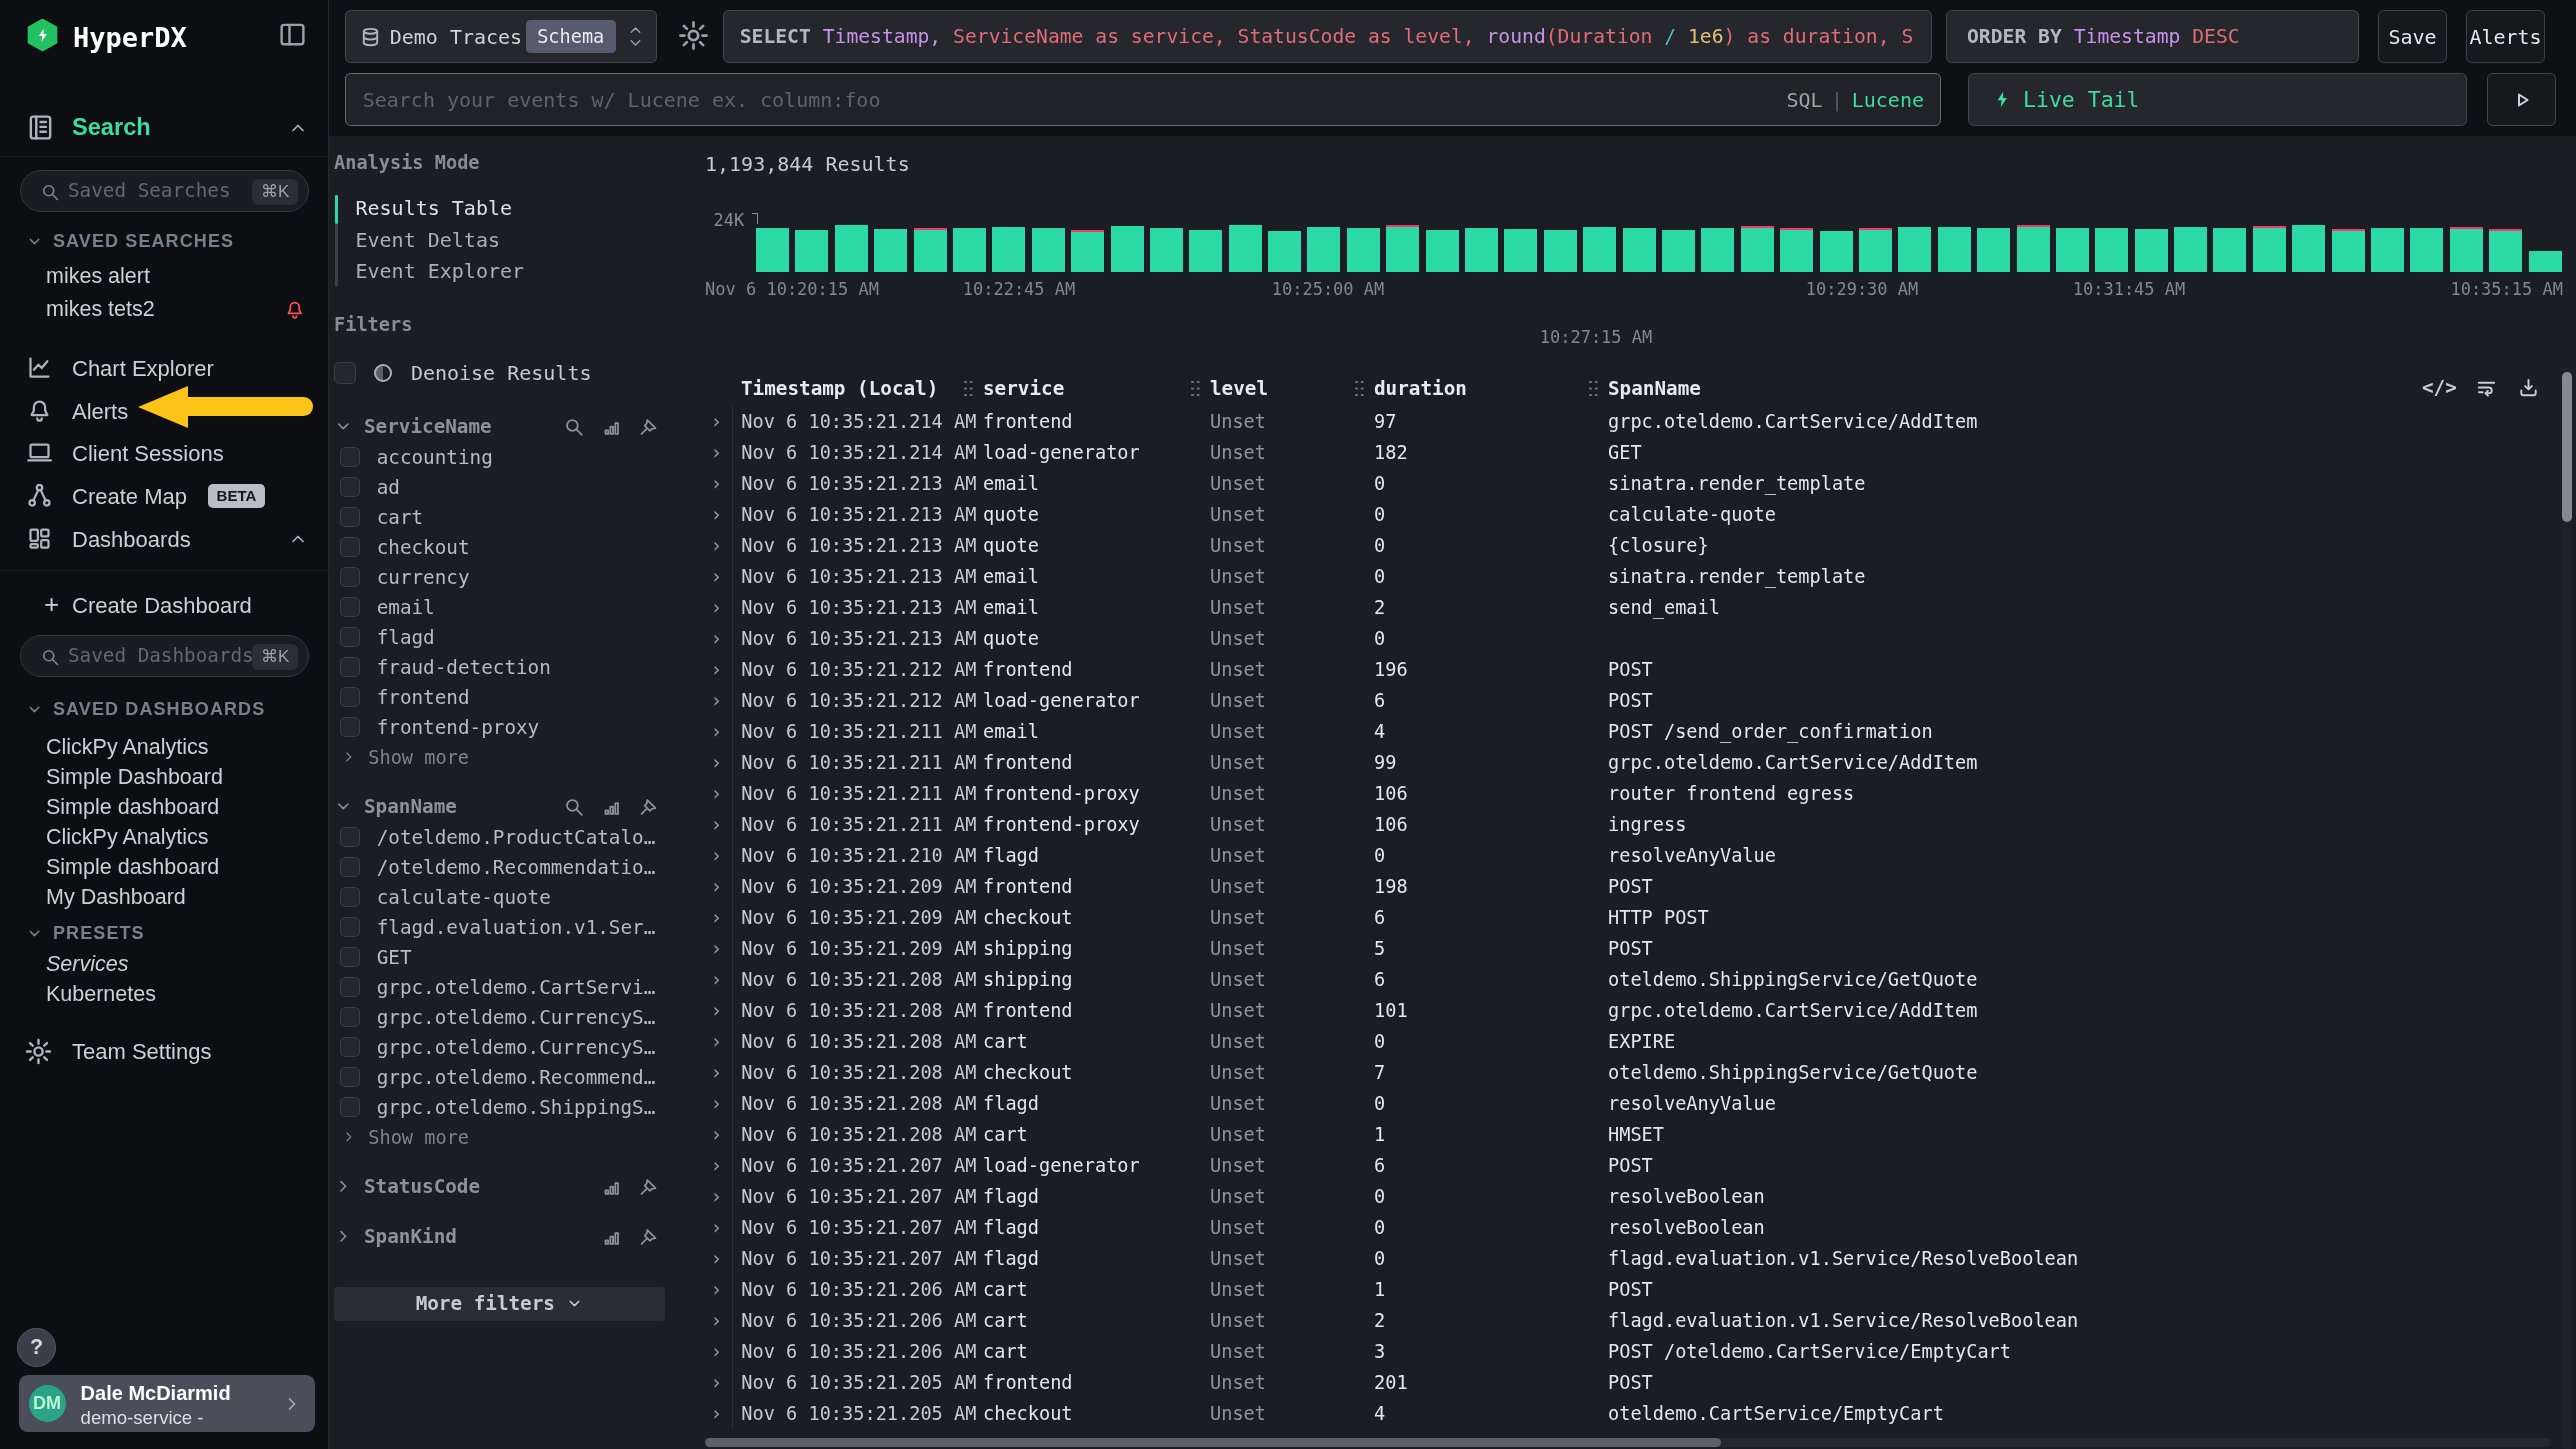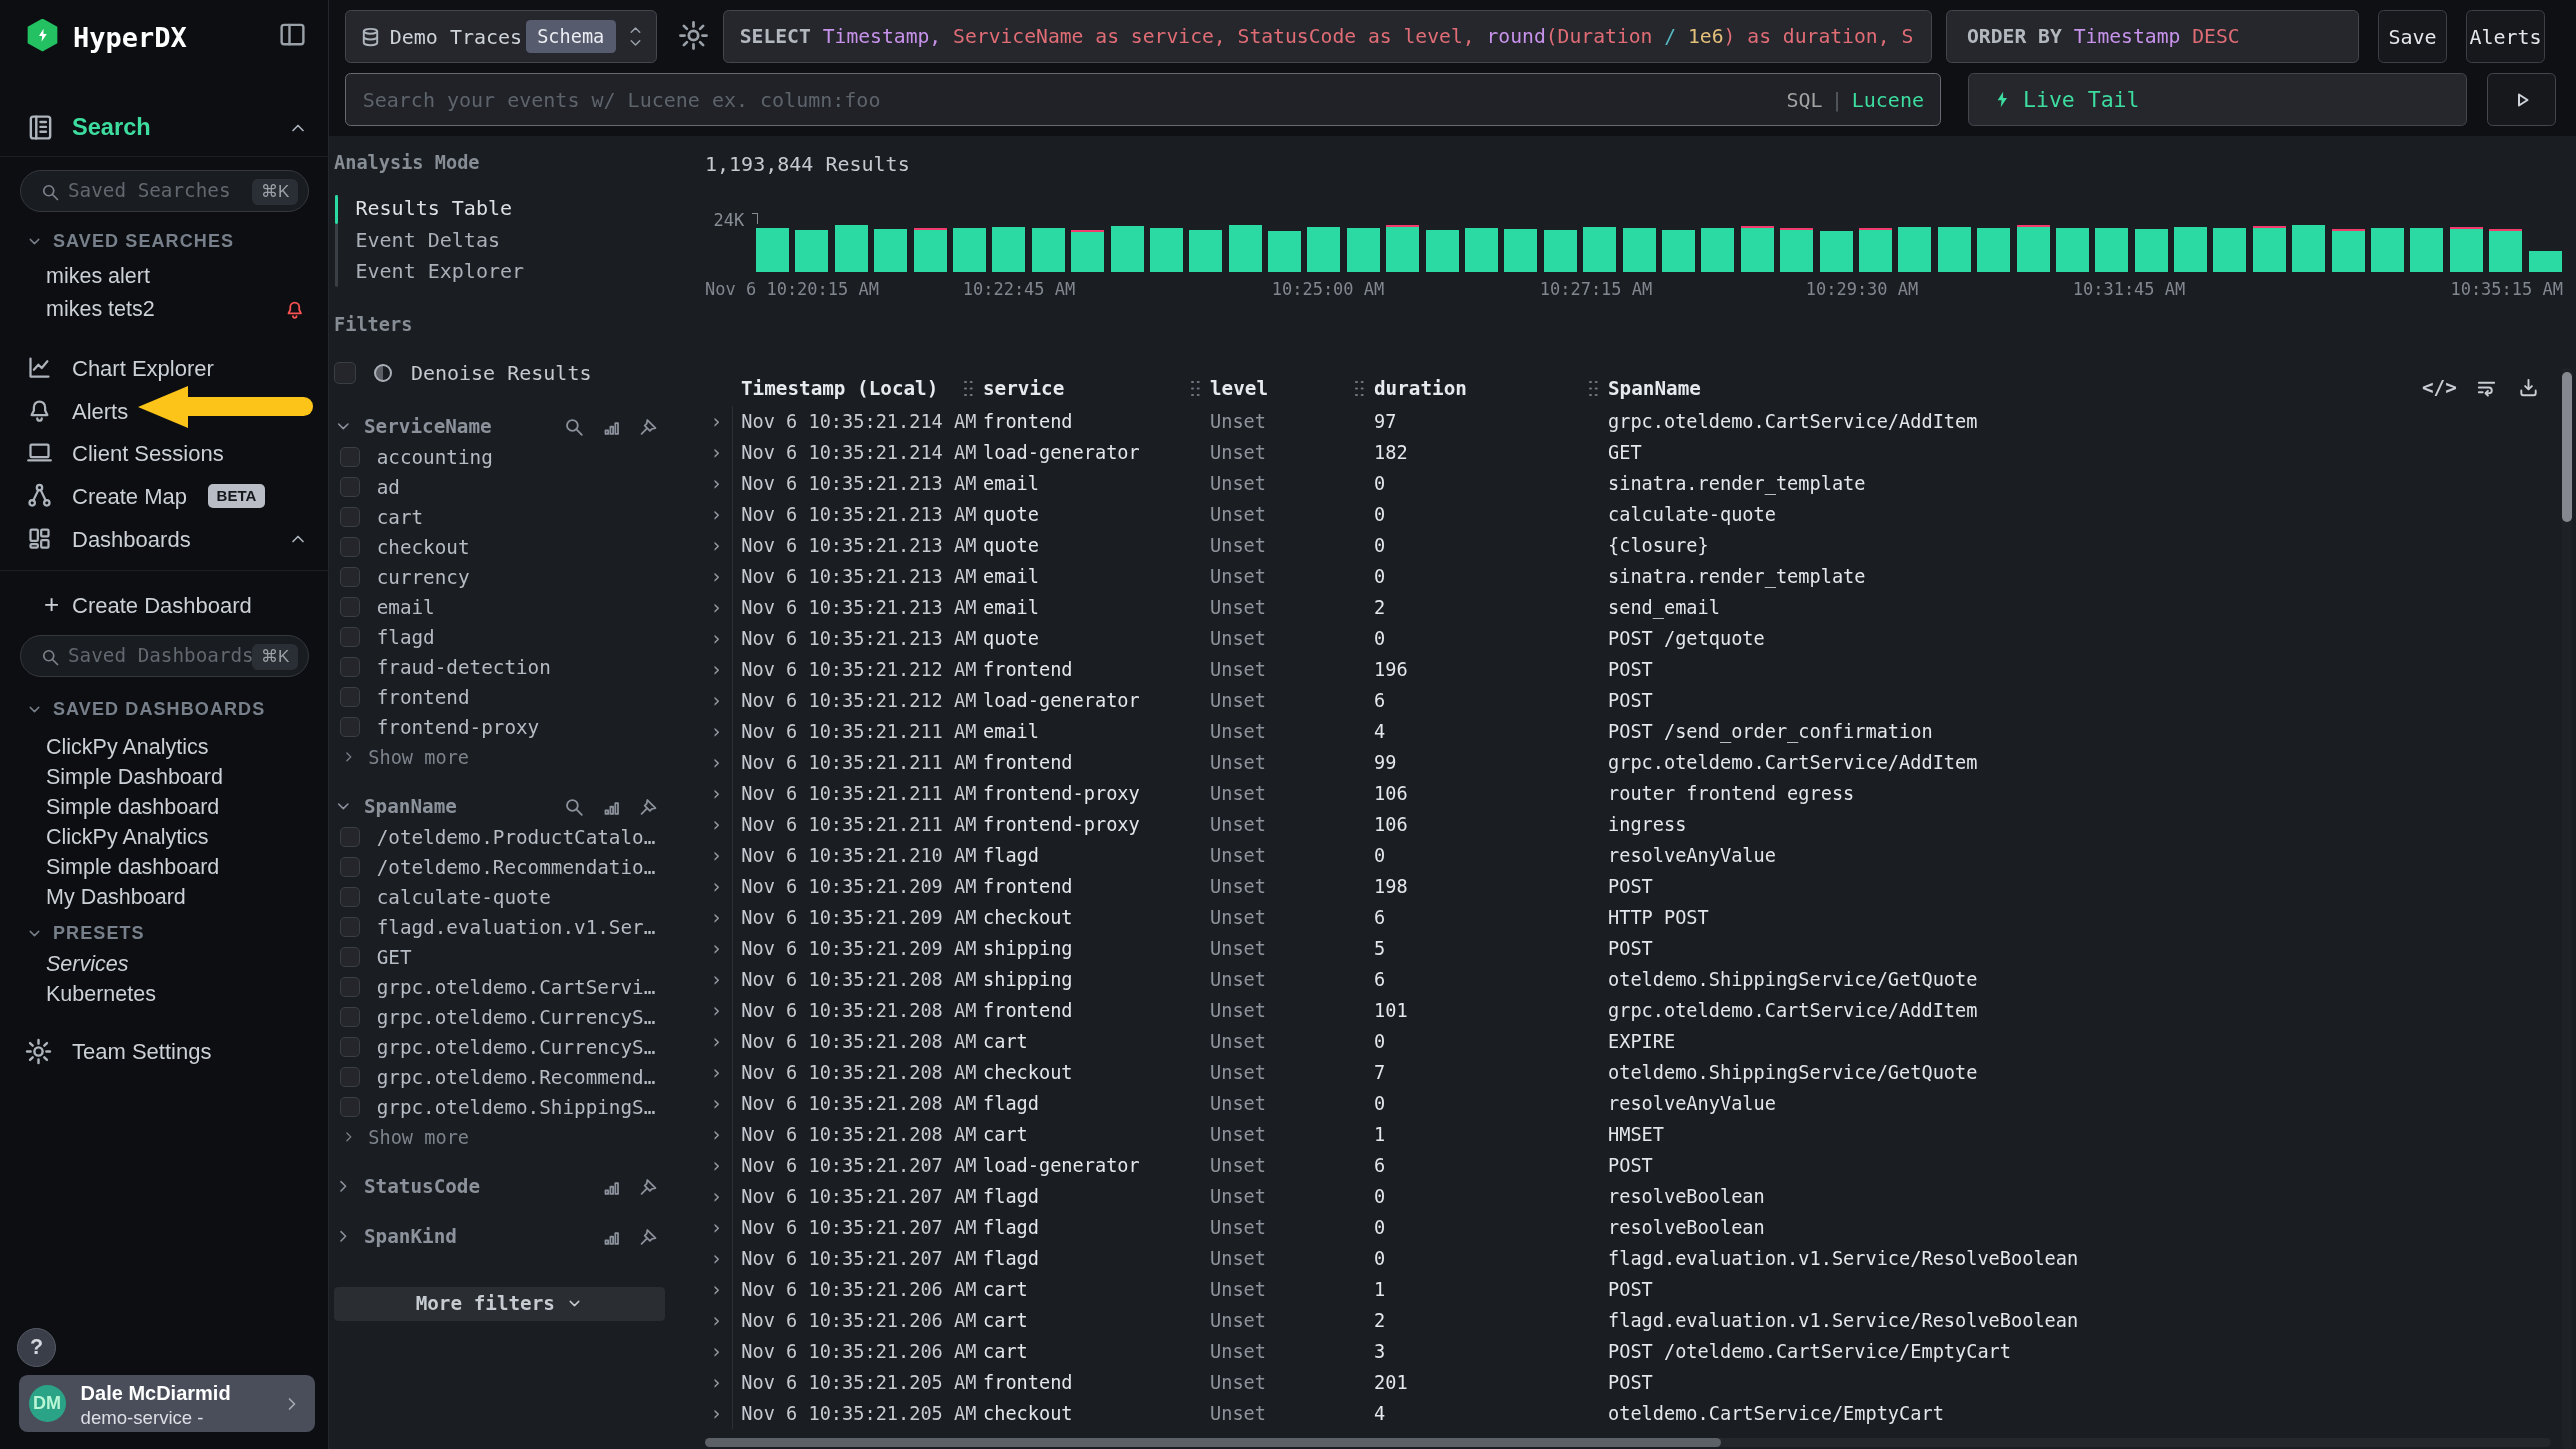--- a/index.html
+++ b/index.html
@@ -678,21 +678,21 @@
           <div class="hbar" style="height: 44px;"></div>
           <div class="hbar" style="height: 44px;"></div>
           <div class="hbar err" style="height: 45px;"></div>
           <div class="hbar err" style="height: 43px;"></div>
           <div class="hbar" style="height: 21.5px;"></div>
         </div>
       <div id="hist-axis">
           <span style="left: 0px;">Nov 6 10:20:15 AM</span>
           <span style="left: 314px; transform: translateX(-50%);">10:22:45 AM</span>
           <span style="left: 623px; transform: translateX(-50%);">10:25:00 AM</span>
-          <span style="left: 891px; transform: translateX(-50%);">10:27:15 AM</span>
+          <span style="left: 891px; transform: translateX(-50%); margin-top: 48px;">10:27:15 AM</span>
           <span style="left: 1157px; transform: translateX(-50%);">10:29:30 AM</span>
           <span style="left: 1424px; transform: translateX(-50%);">10:31:45 AM</span>
           <span style="left: 1858px; transform: translateX(-100%);">10:35:15 AM</span>
         </div>
 
       <div id="tbl-toolbar">
         <span class="code">&lt;/&gt;</span>
         <span>
           <svg viewBox="0 0 24 24" width="23" height="23">
               <path d="M4 7h16M4 12h10.5a3 3 0 0 1 0 6h-2.5"></path>
@@ -773,21 +773,20 @@
             <div class="c-lvl">Unset</div>
             <div class="c-dur">2</div>
             <div class="c-span">send_email</div>
           </div>
           <div class="trow tgrid">
             <div class="c-chev">›</div>
             <div class="c-ts">Nov 6 10:35:21.213 AM</div>
             <div class="c-svc">quote</div>
             <div class="c-lvl">Unset</div>
             <div class="c-dur">0</div>
-            <div class="c-span">POST /getquote</div>
           </div>
           <div class="trow tgrid">
             <div class="c-chev">›</div>
             <div class="c-ts">Nov 6 10:35:21.212 AM</div>
             <div class="c-svc">frontend</div>
             <div class="c-lvl">Unset</div>
             <div class="c-dur">196</div>
             <div class="c-span">POST</div>
           </div>
           <div class="trow tgrid">

